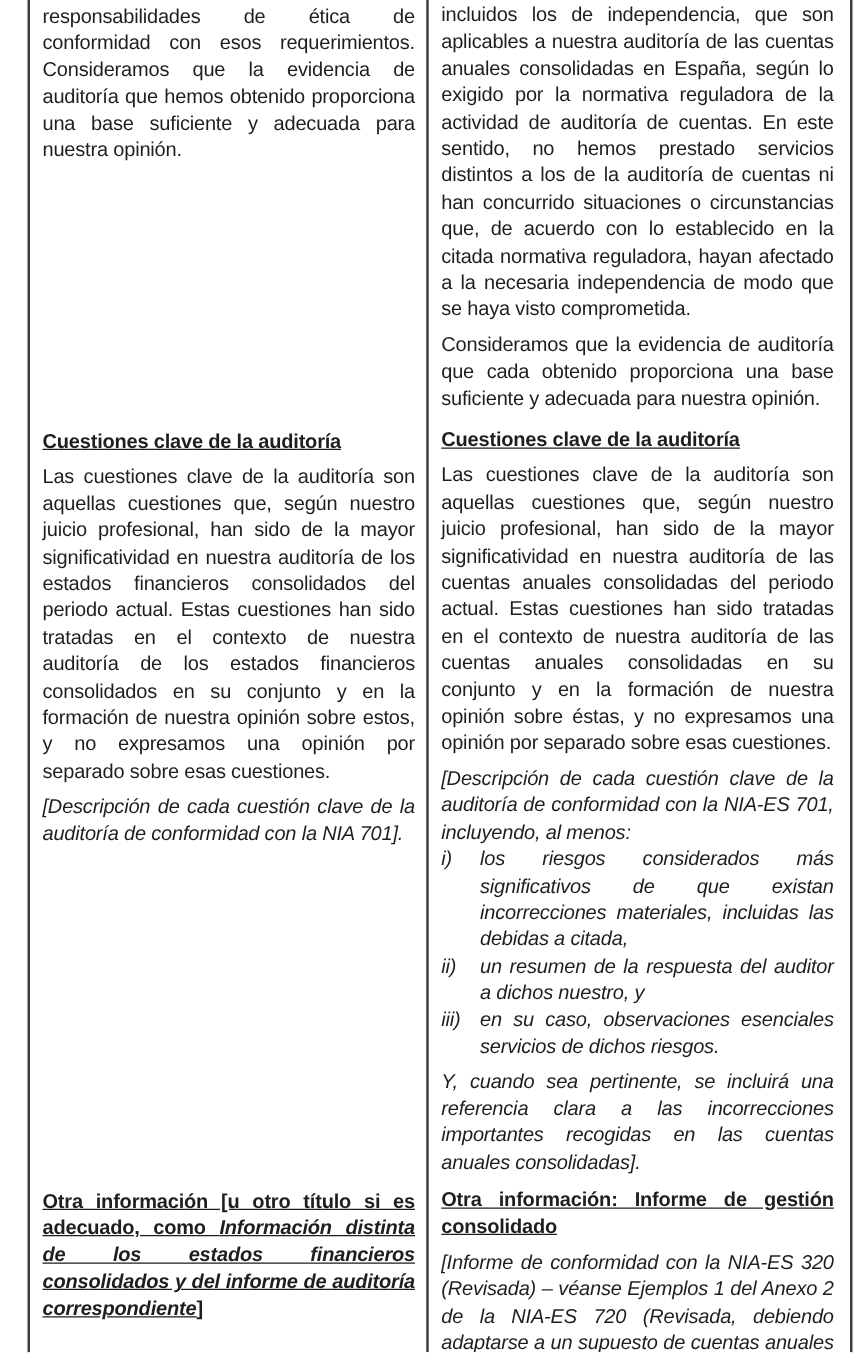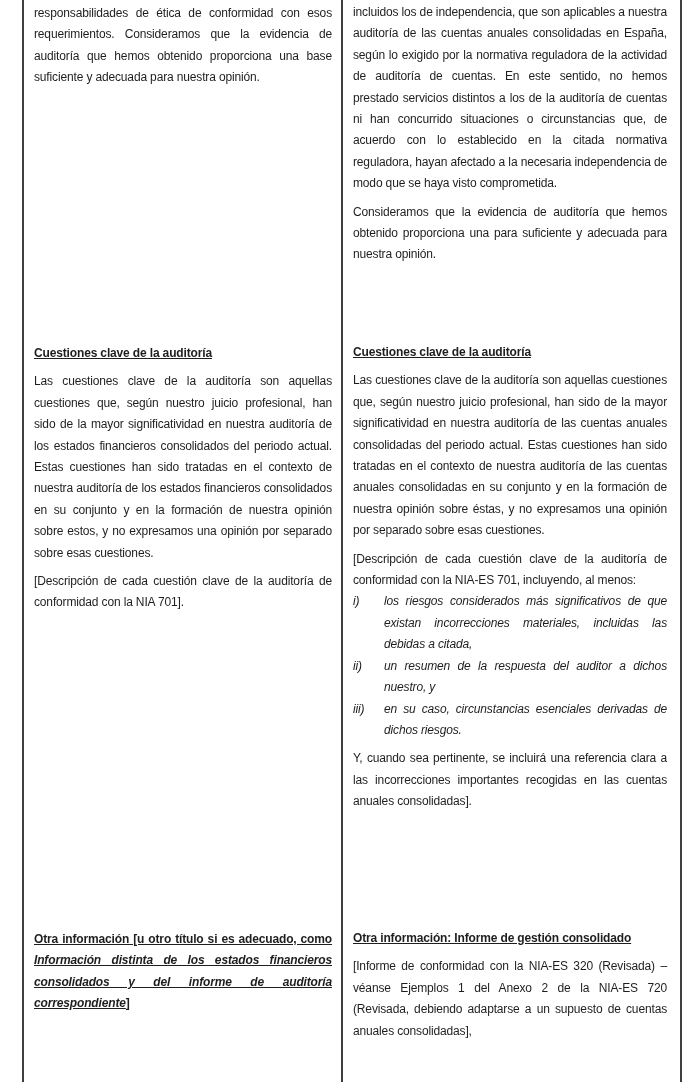--- a/index.html
+++ b/index.html
@@ -9,21 +9,21 @@
   }
   *{box-sizing:border-box;}
   html,body{margin:0;padding:0;background:#fff;}
   .page{
     position:relative;
     width:689px;
     height:1082px;
     background:var(--paper);
     overflow:hidden;
     font-family:"Liberation Sans", sans-serif;
-    font-size:12px;
+    font-size:16px;
     line-height:21.4px;
     letter-spacing:-0.15px;
     color:var(--ink);
   }
   .tbl{
     position:absolute;
     left:22px; top:0;
     width:660px; height:1082px;
     border-left:2px solid var(--line);
     border-right:2px solid var(--line);
@@ -38,42 +38,42 @@
   .cell{padding:2px 13px 0 10px;}
   .cl{
     width:319px;
     flex:0 0 319px;
     border-right:2px solid var(--line);
     padding:3px 9px 0 10px;
   }
   .cr{flex:1 1 auto;}
   p{margin:0 0 7px 0;text-align:justify;}
   h3{font-size:inherit;line-height:inherit;font-weight:700;margin:0 0 7px 0;text-align:justify;text-decoration:underline;}
-  .note{}
+  .note{font-style:italic;}
   .no-gap{margin-bottom:0;}
   .hit{font-style:italic;}
   .list{margin:0 0 0 0;font-style:italic;}
   .li{display:flex;margin:0;}
   .li .marker{flex:0 0 31px;width:31px;}
   .li .litext{flex:1 1 auto;text-align:justify;}
   .outro{margin-top:7px;}
 </style>
 </head>
 <body>
 
 <div class="page">
   <div class="tbl">
 
     <div class="row r1">
       <div class="cell cl">
         <p>responsabilidades de ética de conformidad con esos requerimientos. Consideramos que la evidencia de auditoría que hemos obtenido proporciona una base suficiente y adecuada para nuestra opinión.</p>
       </div>
       <div class="cell cr">
         <p>incluidos los de independencia, que son aplicables a nuestra auditoría de las cuentas anuales consolidadas en España, según lo exigido por la normativa reguladora de la actividad de auditoría de cuentas. En este sentido, no hemos prestado servicios distintos a los de la auditoría de cuentas ni han concurrido situaciones o circunstancias que, de acuerdo con lo establecido en la citada normativa reguladora, hayan afectado a la necesaria independencia de modo que se haya visto comprometida.</p>
-        <p>Consideramos que la evidencia de auditoría que hemos obtenido proporciona una para suficiente y adecuada para nuestra opinión.</p>
+        <p>Consideramos que la evidencia de auditoría que cada obtenido proporciona una base suficiente y adecuada para nuestra opinión.</p>
       </div>
     </div>
 
     <div class="row r2">
       <div class="cell cl">
         <h3>Cuestiones clave de la auditoría</h3>
         <p>Las cuestiones clave de la auditoría son aquellas cuestiones que, según nuestro juicio profesional, han sido de la mayor significatividad en nuestra auditoría de los estados financieros consolidados del periodo actual. Estas cuestiones han sido tratadas en el contexto de nuestra auditoría de los estados financieros consolidados en su conjunto y en la formación de nuestra opinión sobre estos, y no expresamos una opinión por separado sobre esas cuestiones.</p>
         <p class="note">[Descripción de cada cuestión clave de la auditoría de conformidad con la NIA 701].</p>
       </div>
       <div class="cell cr">
@@ -84,21 +84,21 @@
           <div class="li">
             <span class="marker">i)</span>
             <span class="litext">los riesgos considerados más significativos de que existan incorrecciones materiales, incluidas las debidas a citada,</span>
           </div>
           <div class="li">
             <span class="marker">ii)</span>
             <span class="litext">un resumen de la respuesta del auditor a dichos nuestro, y</span>
           </div>
           <div class="li">
             <span class="marker">iii)</span>
-            <span class="litext">en su caso, circunstancias esenciales derivadas de dichos riesgos.</span>
+            <span class="litext">en su caso, observaciones esenciales servicios de dichos riesgos.</span>
           </div>
         </div>
         <p class="note outro">Y, cuando sea pertinente, se incluirá una referencia clara a las incorrecciones importantes recogidas en las cuentas anuales consolidadas].</p>
       </div>
     </div>
 
     <div class="row r3">
       <div class="cell cl">
         <h3><span>Otra información [u otro título si es adecuado, como </span><span class="hit">Información distinta de los estados financieros consolidados y del informe de auditoría correspondiente</span><span>]</span></h3>
       </div>

